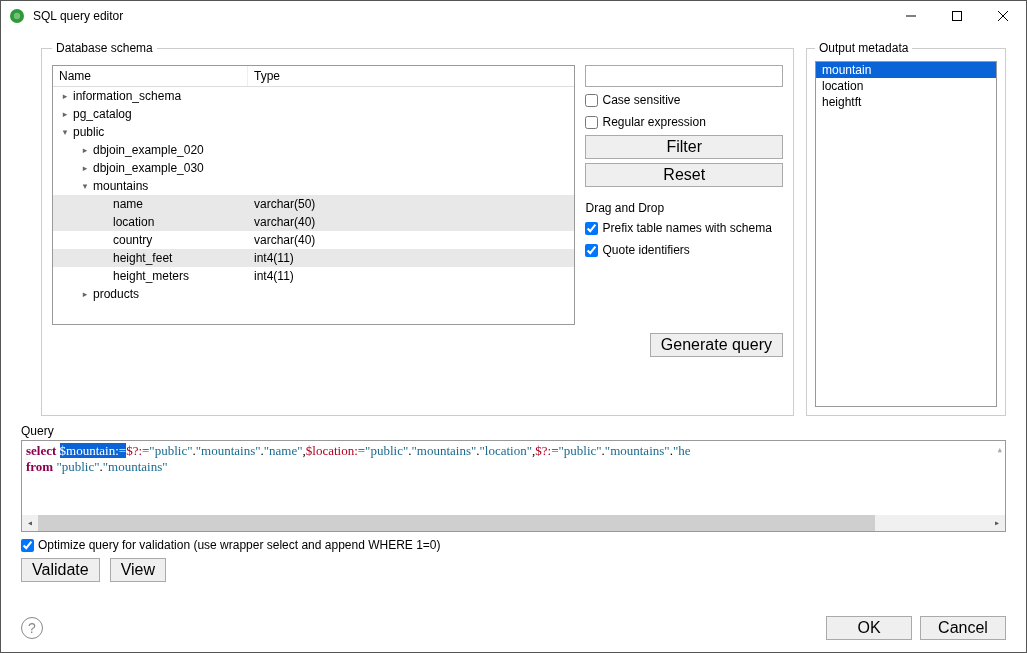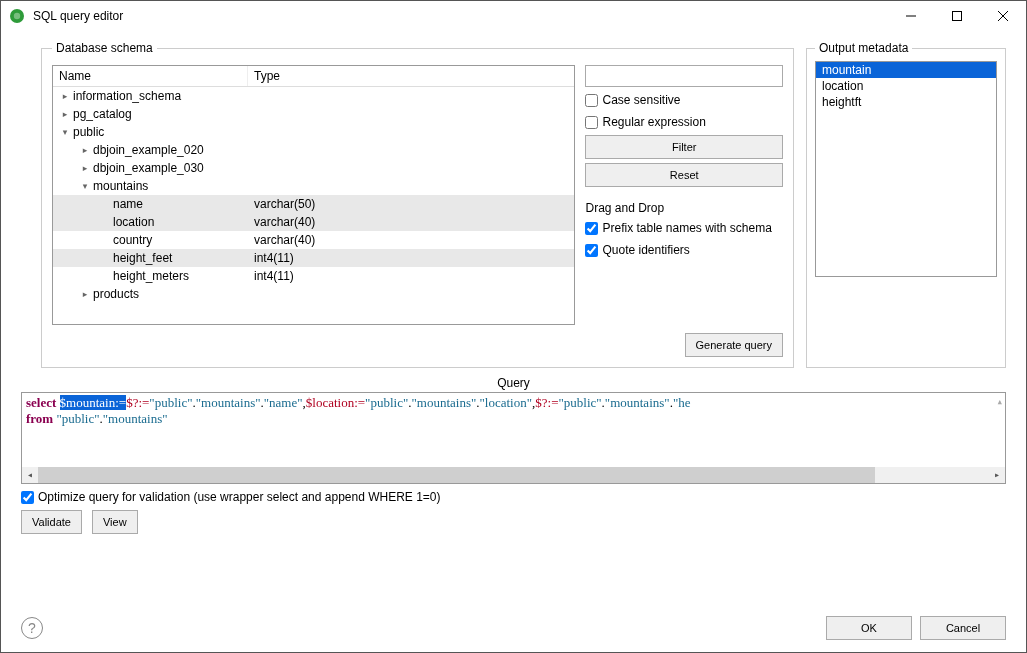--- a/index.html
+++ b/index.html
@@ -111,52 +111,52 @@
 select.filter-select {
   height: 22px; width: 100%;
   border: 1px solid #aaa;
   background: #eee;
   font-family: inherit; font-size: 12px;
 }
 .btn {
   height: 24px;
   border: 1px solid #aaa;
   background: #efefef;
-  font-family: inherit; font-size: 11px;
+  font-family: inherit; font-size: 16px;
   cursor: pointer;
 }
 .btn.full { width: 100%; }
 .dnd-label { margin-top: 10px; }
 .gen-row {
   display: flex;
   justify-content: flex-end;
   margin-top: 8px;
 }
 .gen-row .btn { padding: 0 10px; }
 fieldset.output {
   border: 1px solid #ccc;
   padding: 6px 8px 8px 8px;
   width: 200px;
 }
 .output-list {
   border: 1px solid #999;
-  height: 216px;
+  height: 346px;
   background: #fff;
   overflow: auto;
 }
 .output-item {
   padding: 1px 6px;
   height: 16px;
   font-size: 12px;
 }
 .output-item.selected {
   background: #0a64d8;
   color: #fff;
 }
-.query-label { margin-top: 8px; margin-bottom: 2px; text-align: center; }
+.query-label { margin-top: 8px; margin-bottom: 2px; }
 .query-box {
   border: 1px solid #999;
   height: 92px;
   background: #fff;
   position: relative;
   font-family: Consolas, "Courier New", monospace;
   font-size: 13px;
   overflow: hidden;
 }
 .query-lines {

